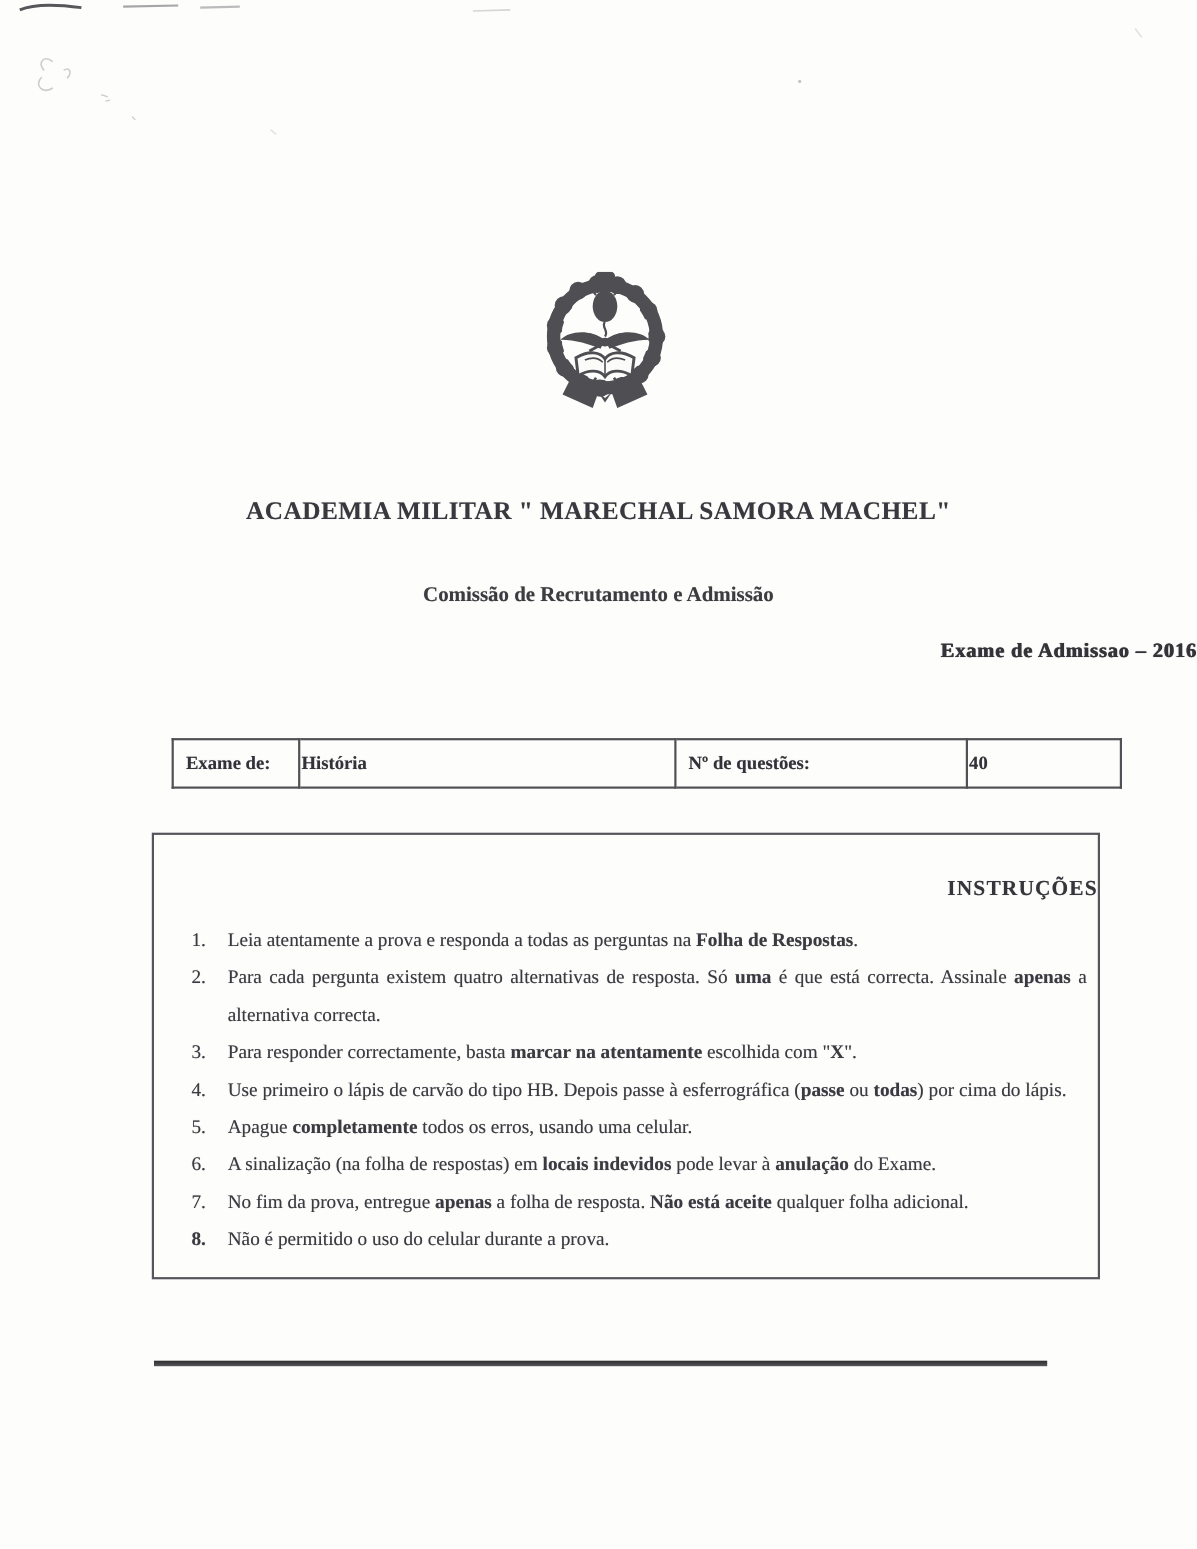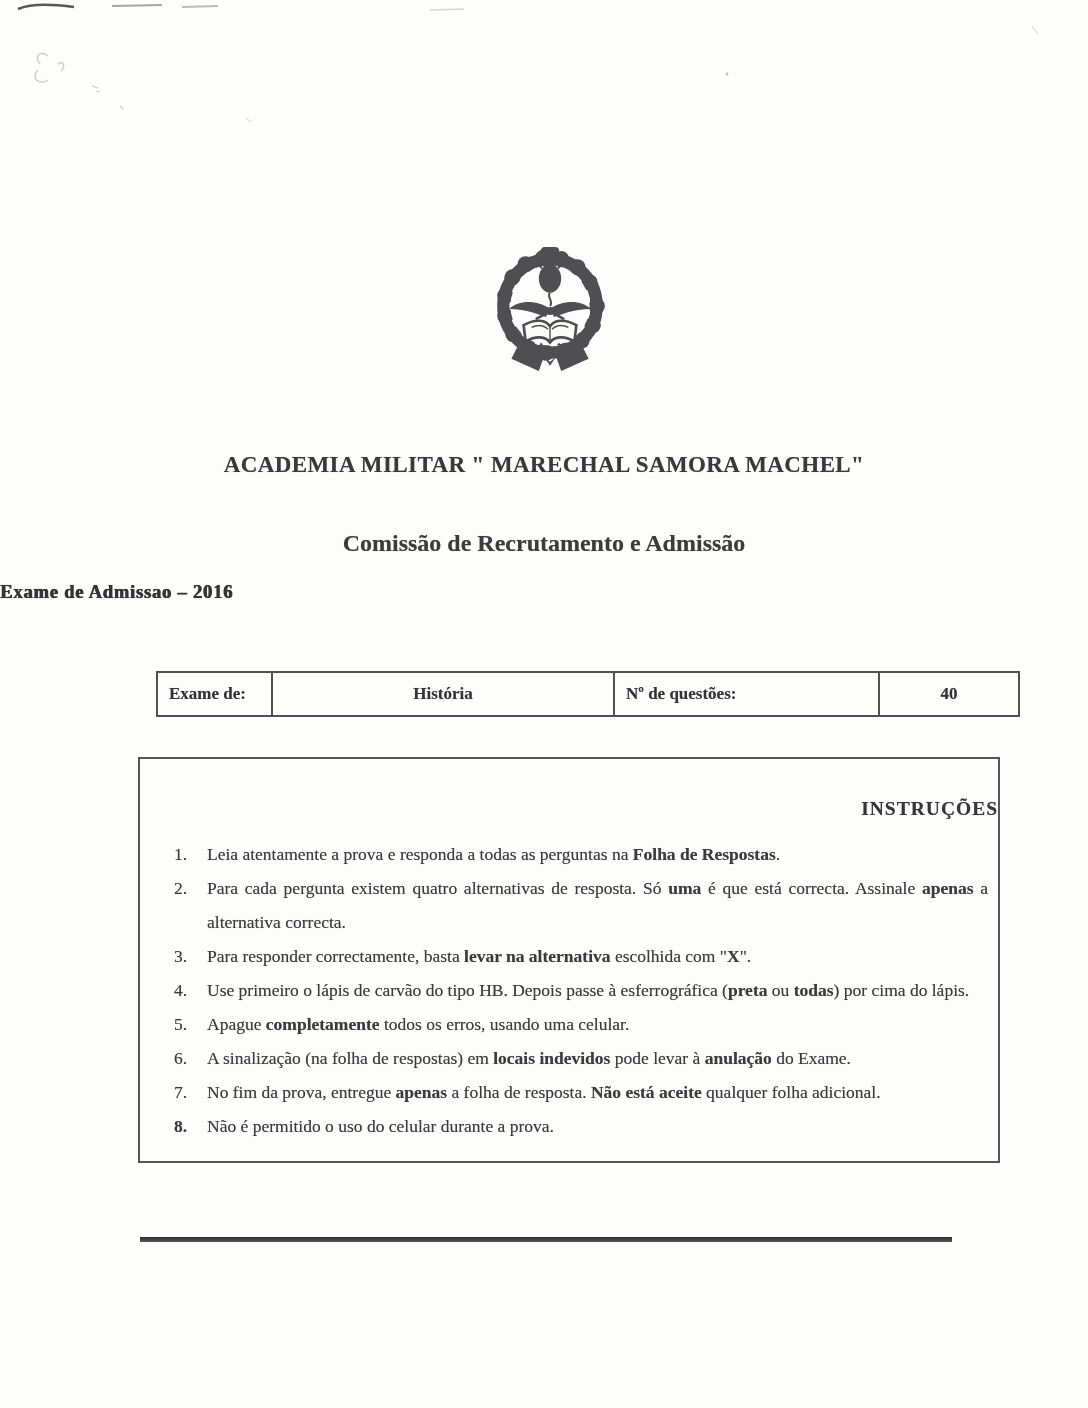--- a/index.html
+++ b/index.html
@@ -8,31 +8,31 @@
     background:#fdfdfc;overflow:hidden;
     font-family:"Liberation Serif", serif;color:#3a3a3e;
   }
   .fuzz{text-shadow:0 0 0.7px rgba(80,80,85,0.55);}
   
   .crest{position:absolute;top:247px;left:50%;transform:translateX(6px) translateX(-50%);
          width:118px;height:128px;filter:blur(0.4px);opacity:0.93;}
   .title{position:absolute;top:452px;left:0;width:100%;text-align:center;
          font-size:23px;font-weight:bold;letter-spacing:0.4px;color:#38383e;}
   .subtitle{position:absolute;top:530px;left:0;width:100%;text-align:center;
-         font-size:24px;font-weight:bold;color:#3b3b40;}
-  .examline{position:absolute;top:582px;left:0;width:100%;text-align:left;
+         font-size:19px;font-weight:bold;color:#3b3b40;}
+  .examline{position:absolute;top:582px;left:0;width:100%;text-align:right;
          font-size:18.5px;font-weight:bold;letter-spacing:0.8px;color:#333338;
          text-shadow:0.7px 0 0 currentColor,0 0 1px rgba(60,60,65,0.6);}
   
   table.info{position:absolute;top:671px;left:156px;width:862px;
          border-collapse:collapse;table-layout:fixed;}
   table.info td{border:2px solid #505055;height:40px;font-weight:bold;
          font-size:17px;color:#323238;text-shadow:0 0 0.7px rgba(80,80,85,0.5);}
   td.lbl{text-align:left;padding-left:11px;}
-  td.val{text-align:center;}
+  td.val{text-align:left;}
   
   .ibox{position:absolute;top:757px;left:138px;width:862px;height:406px;
         border:2px solid #55555b;box-sizing:border-box;padding-top:38px;}
   .ihead{text-align:right;font-size:19.5px;font-weight:bold;letter-spacing:1px;
         color:#35353b;height:24px;line-height:24px;}
   ol.ilist{list-style:none;margin:16px 0 0 0;padding:0 6px 0 0;}
   ol.ilist li{position:relative;padding-left:67px;padding-right:4px;
         line-height:34px;font-size:17.5px;text-align:justify;color:#3a3a40;}
   ol.ilist .num{position:absolute;left:34px;top:0;text-align:left;}
   .b{font-weight:bold;}
@@ -124,22 +124,22 @@
           <td class="val">40</td>
         </tr>
       </tbody>
   </table>
 
   <div class="ibox">
     <div class="ihead fuzz">INSTRUÇÕES</div>
     <ol class="ilist fuzz">
         <li><span class="num">1.</span><span>Leia atentamente a prova e responda a todas as perguntas na </span><span class="b">Folha de Respostas</span><span>.</span></li>
         <li><span class="num">2.</span><span>Para cada pergunta existem quatro alternativas de resposta. Só </span><span class="b">uma</span><span> é que está correcta. Assinale </span><span class="b">apenas</span><span> a alternativa correcta.</span></li>
-        <li><span class="num">3.</span><span>Para responder correctamente, basta </span><span class="b">levar na alternativa</span><span> escolhida com "</span><span class="b">X</span><span>".</span></li>
-        <li><span class="num">4.</span><span>Use primeiro o lápis de carvão do tipo HB. Depois passe à esferrográfica (</span><span class="b">preta</span><span> ou </span><span class="b">todas</span><span>) por cima do lápis.</span></li>
+        <li><span class="num">3.</span><span>Para responder correctamente, basta </span><span class="b">marcar na atentamente</span><span> escolhida com "</span><span class="b">X</span><span>".</span></li>
+        <li><span class="num">4.</span><span>Use primeiro o lápis de carvão do tipo HB. Depois passe à esferrográfica (</span><span class="b">passe</span><span> ou </span><span class="b">todas</span><span>) por cima do lápis.</span></li>
         <li><span class="num">5.</span><span>Apague </span><span class="b">completamente</span><span> todos os erros, usando uma celular.</span></li>
         <li><span class="num">6.</span><span>A sinalização (na folha de respostas) em </span><span class="b">locais indevidos</span><span> pode levar à </span><span class="b">anulação</span><span> do Exame.</span></li>
         <li><span class="num">7.</span><span>No fim da prova, entregue </span><span class="b">apenas</span><span> a folha de resposta. </span><span class="b">Não está aceite</span><span> qualquer folha adicional.</span></li>
         <li><span class="num b">8.</span><span>Não é permitido o uso do celular durante a prova.</span></li>
       </ol>
   </div>
 
   <div class="frule"></div>
 
 </div>

